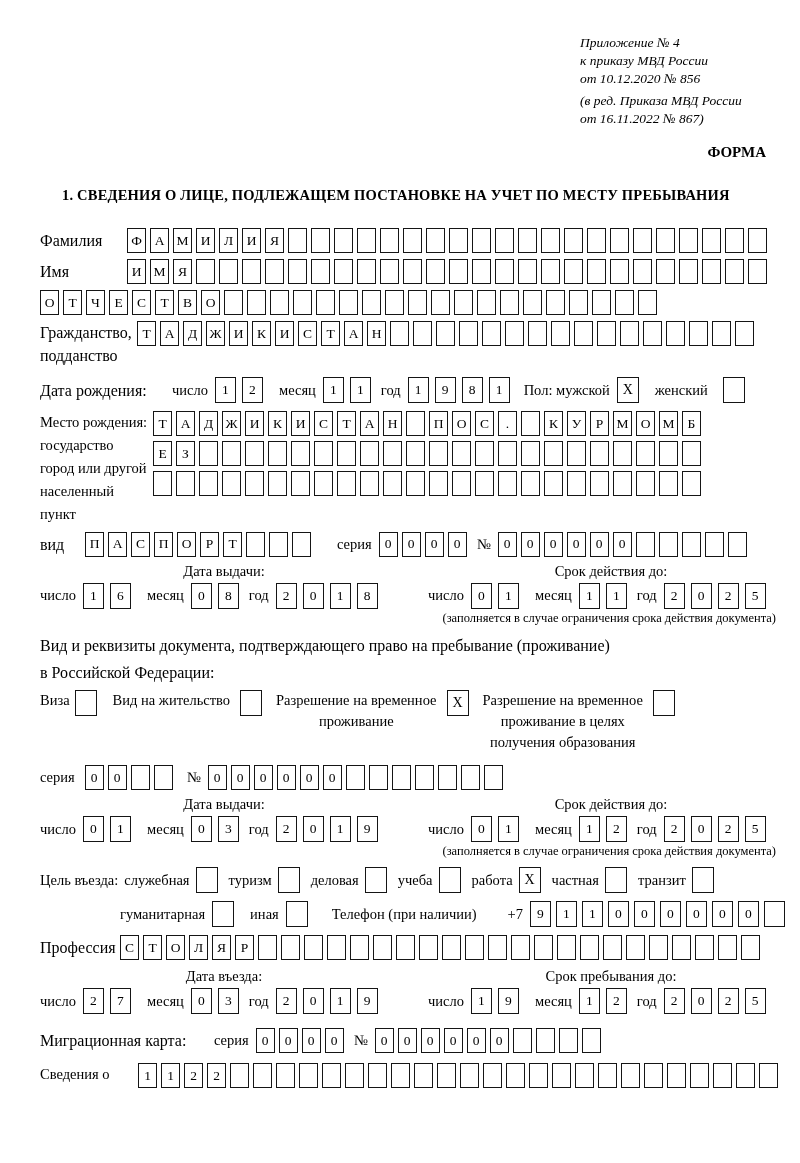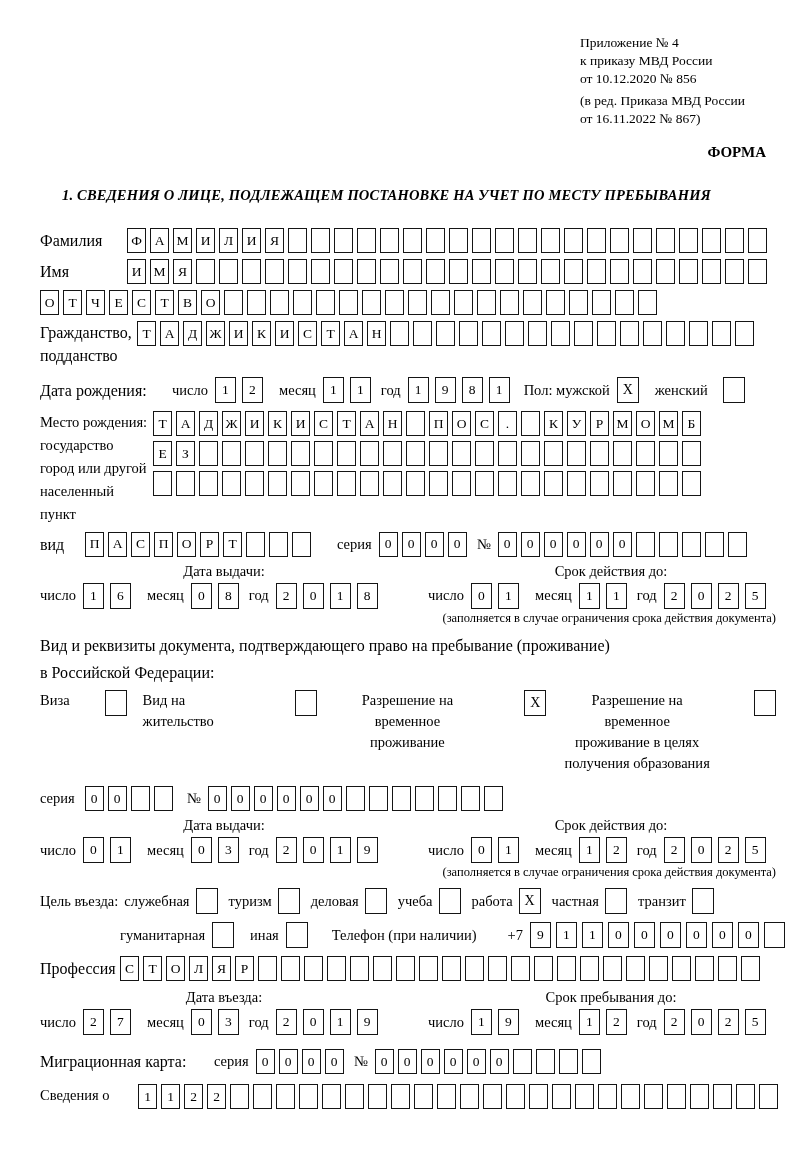--- a/index.html
+++ b/index.html
@@ -1,27 +1,27 @@
 <!DOCTYPE html>
 <html><head>
 <meta charset="utf-8">
 <style>
   html,body { margin:0; padding:0; background:#ffffff; }
   body { width:800px; font-family:"Liberation Serif","DejaVu Serif",serif; color:#000; }
   .page { box-sizing:border-box; width:800px; min-height:1163px; padding:34px 24px 16px 40px; background:#fff; }
 
   
-  .appendix { margin-left:540px; font-size:13.5px; line-height:1.32; }
+  .appendix { margin-left:540px; font-size:13.5px; line-height:1.32;font-style:italic; }
   .appendix .gap { margin-top:5px; }
   .form-label { text-align:right; padding-right:10px; font-weight:bold; font-size:15px; margin-top:16px; }
 
   .doc-title { text-align:center; font-weight:bold; font-size:15.5px; line-height:1.6; margin-top:16px; }
   .blank-line { display:inline-block; width:54px; border-bottom:2px solid #333; height:12px; margin-left:8px; }
 
-  .section-heading { font-weight:bold; font-size:14.5px; margin-top:26px; padding-left:22px; letter-spacing:.2px;font-style:italic; }
+  .section-heading { font-weight:bold; font-size:14.5px; margin-top:26px; padding-left:22px; letter-spacing:.2px; }
 
   .form-body { margin-top:24px; }
 
   .row { display:flex; align-items:center; margin-bottom:6px; }
   .row.top { align-items:flex-start; }
   .lbl { font-size:16px; flex:none; line-height:1.45; }
   .boxes { display:flex; gap:4px; flex:none; }
   .cell { box-sizing:border-box; flex:none; width:19px; height:25px; border:1.6px solid #151515;
           display:inline-flex; align-items:center; justify-content:center; font-size:13.5px; background:#fff; }
   .dcell .cell, .cell.d { width:21px; height:26px; }
@@ -39,21 +39,21 @@
   .dhdr .h2 { width:330px; text-align:center; flex:none; }
   .drow { display:flex; align-items:center; font-size:14.5px; }
   .dgrp { display:flex; align-items:center; flex:none; }
   .dgrp.g1 { width:368px; }
   .t { margin-right:7px; flex:none; font-size:14.5px; }
   .ml10 { margin-left:10px; } .ml14 { margin-left:14px; } .ml16 { margin-left:16px; }
   .ml20 { margin-left:20px; } .ml24 { margin-left:24px; } .ml8 { margin-left:8px; }
   .note { font-size:12.5px; text-align:right; margin-top:2px; margin-bottom:8px; }
 
   .cbrow { display:flex; align-items:flex-start; margin-top:6px; margin-bottom:12px; }
-  .cbitem { display:flex; align-items:flex-start;gap:30px; }
+  .cbitem { display:flex; align-items:flex-start; }
   .cbl { font-size:14.5px; line-height:1.45; }
   .cbl.centered { text-align:center; }
 
   .purpose-row { display:flex; align-items:center; flex-wrap:nowrap; margin-top:8px; font-size:14.5px; }
   .purpose-row .checkbox { margin-left:6px; }
   .pitem { margin-left:11px; display:flex; align-items:center; }
 </style>
 </head>
 <body>
 

